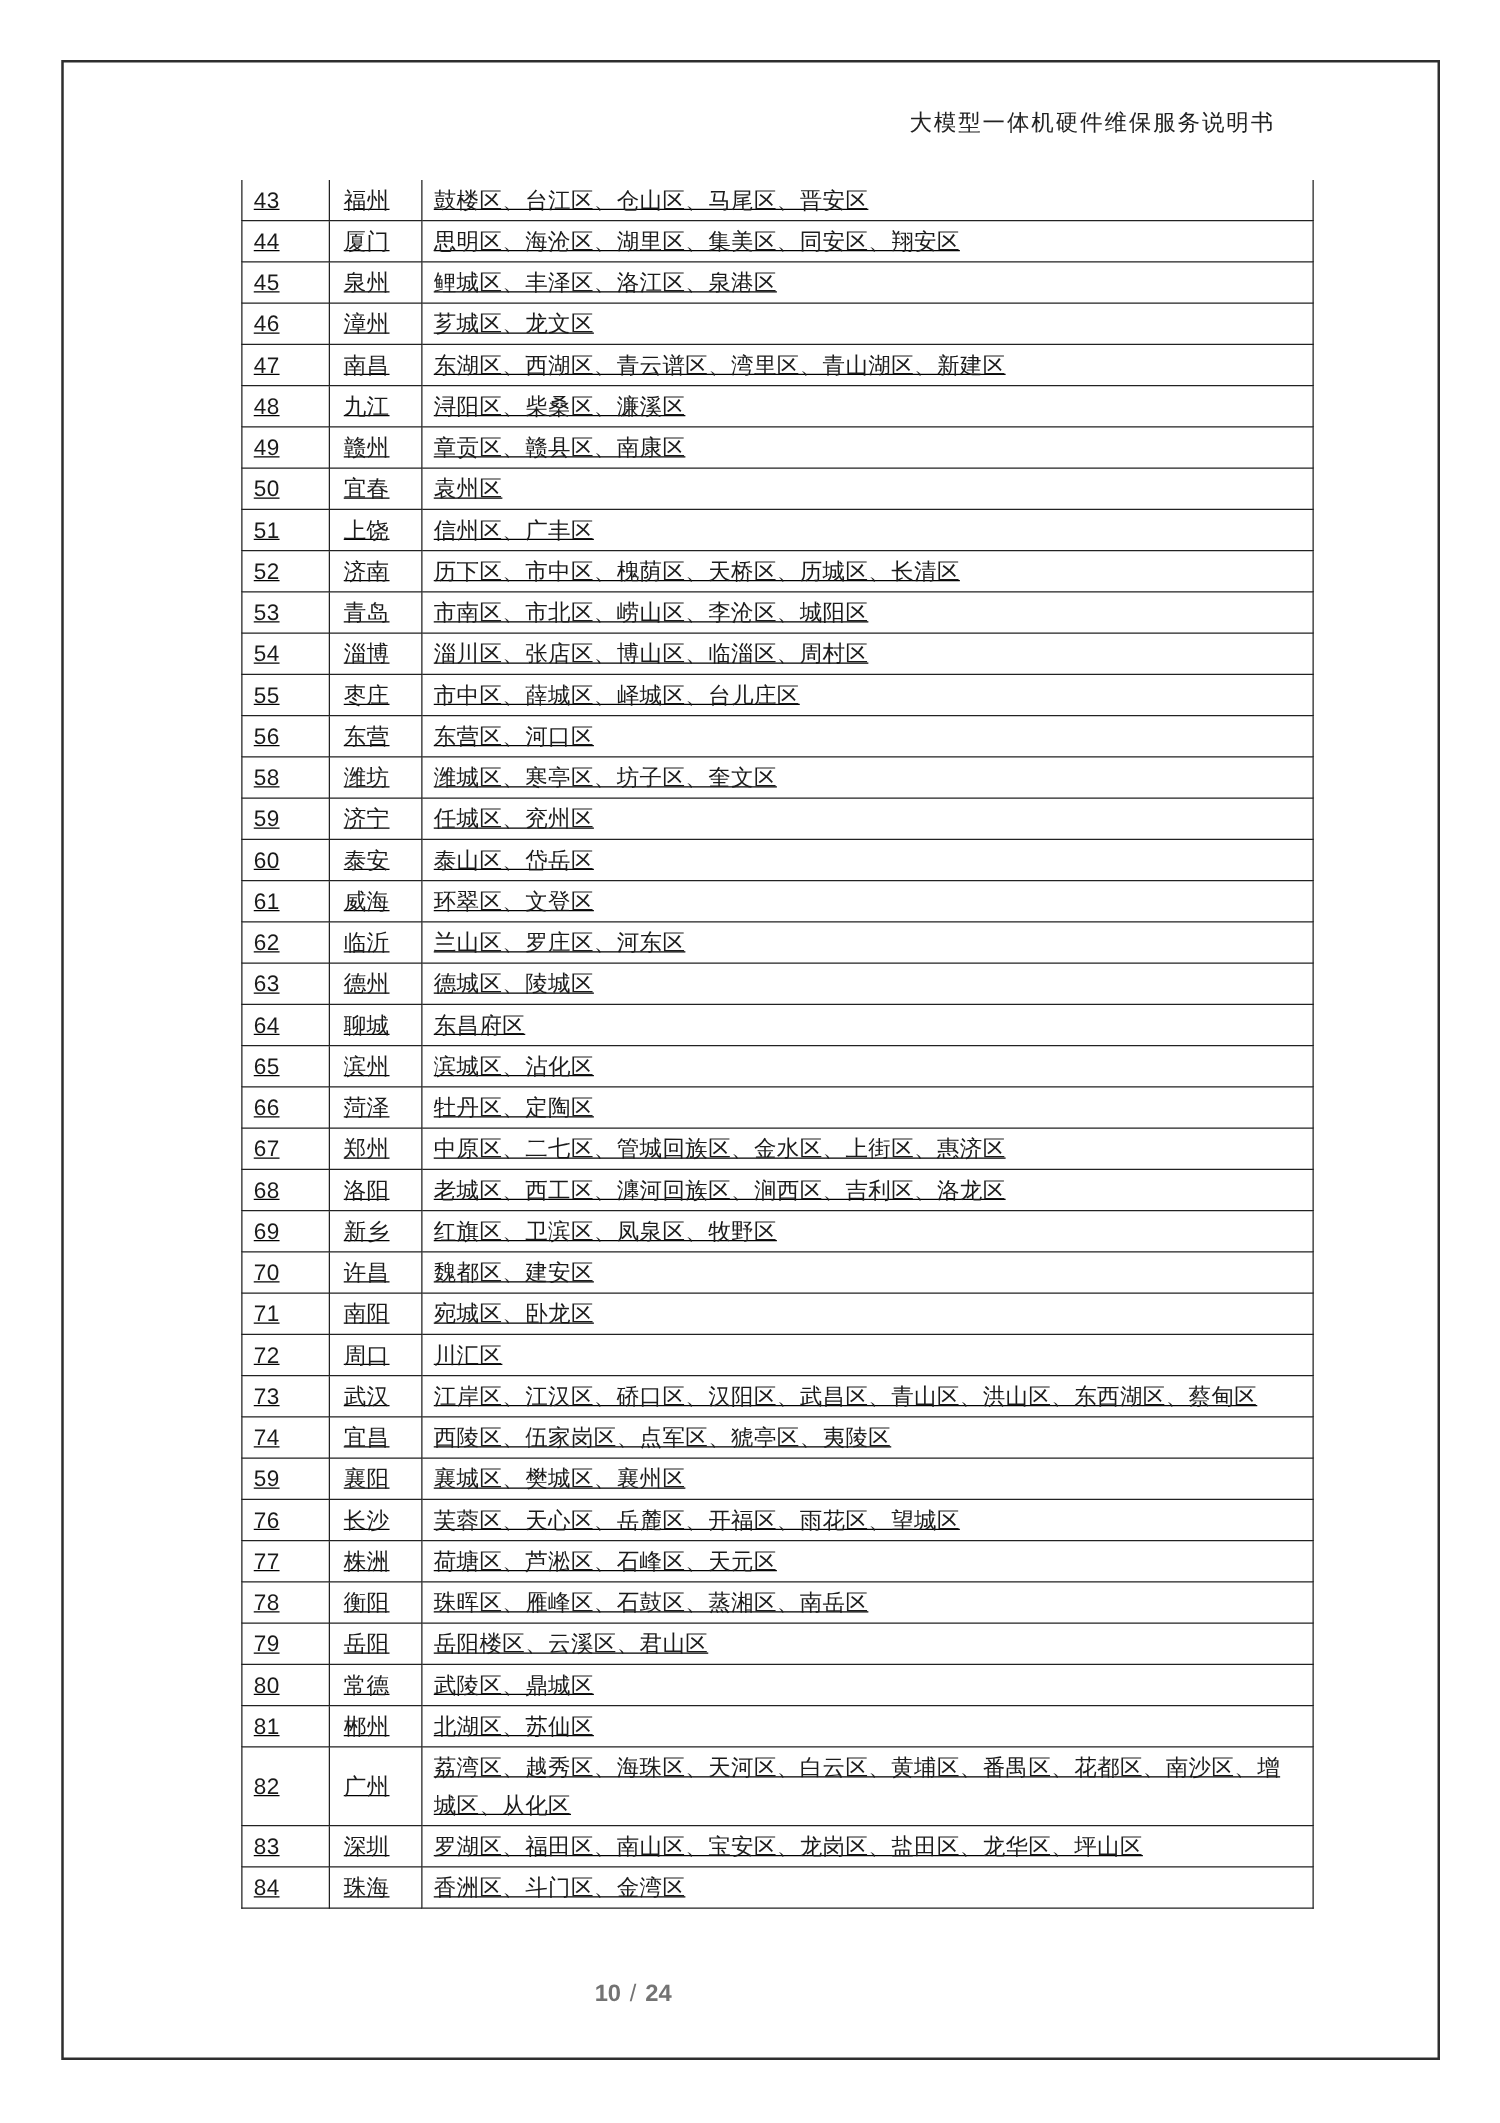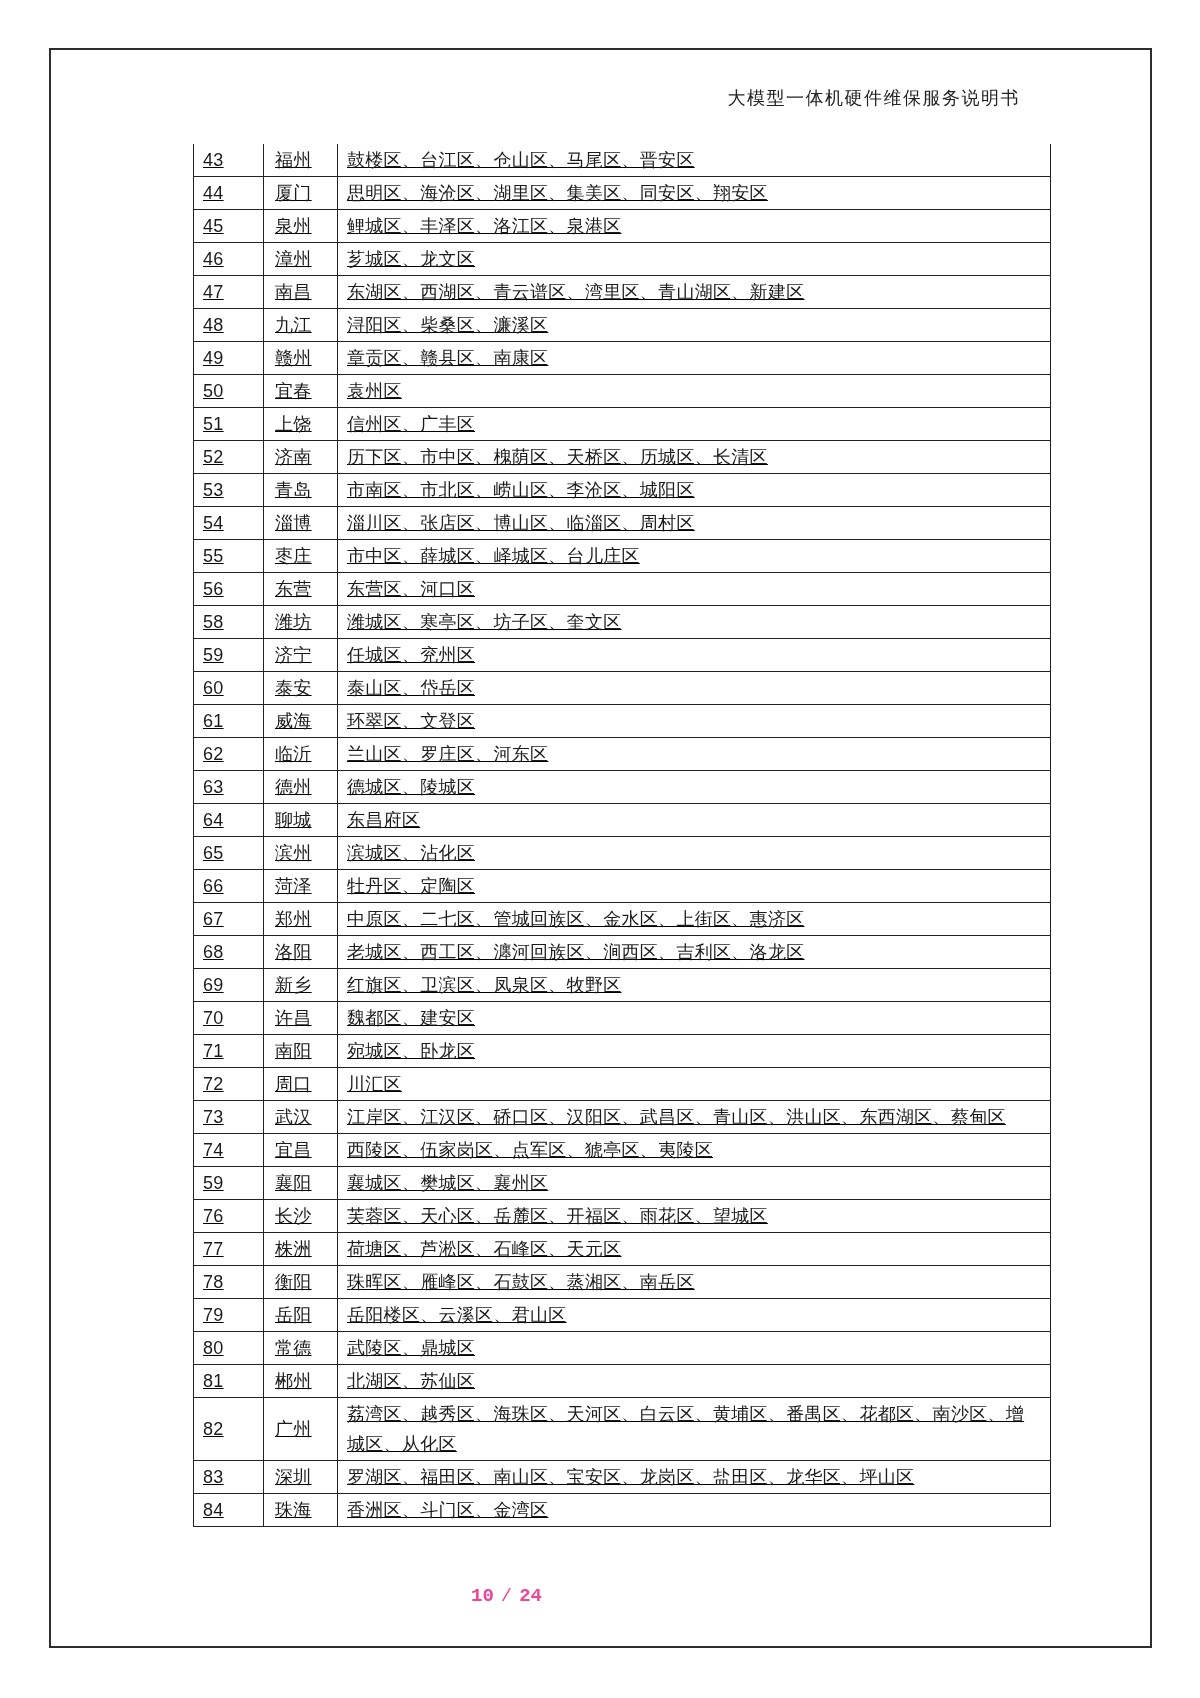--- a/index.html
+++ b/index.html
@@ -56,23 +56,23 @@
   table.area-table tr:first-child td { border-top: none; }
   td.col-no    { width: 70px;  padding: 0 0 0 9px; }
   td.col-city  { width: 74px;  padding: 0 0 0 11px; margin-top: 28px; }
   td.col-districts { width: 713px; padding: 1px 8px 1px 9px; }
   .doc-footer {
     position: absolute;
     top: 1585px;
     left: 0;
     width: 1013px;
     text-align: center;
-    font-family: Liberation Mono, monospace;
+    font-family: Liberation Sans, sans-serif;
     font-size: 19px;
-    color: #ec4899;
+    color: #737373;
   }
   .doc-footer .pg  { font-weight: bold; }
   .doc-footer .sep { font-weight: normal; margin: 0 7px; }
 </style>
 </head>
 <body>
 
 <div class="page">
   <div class="page-frame"></div>
 

